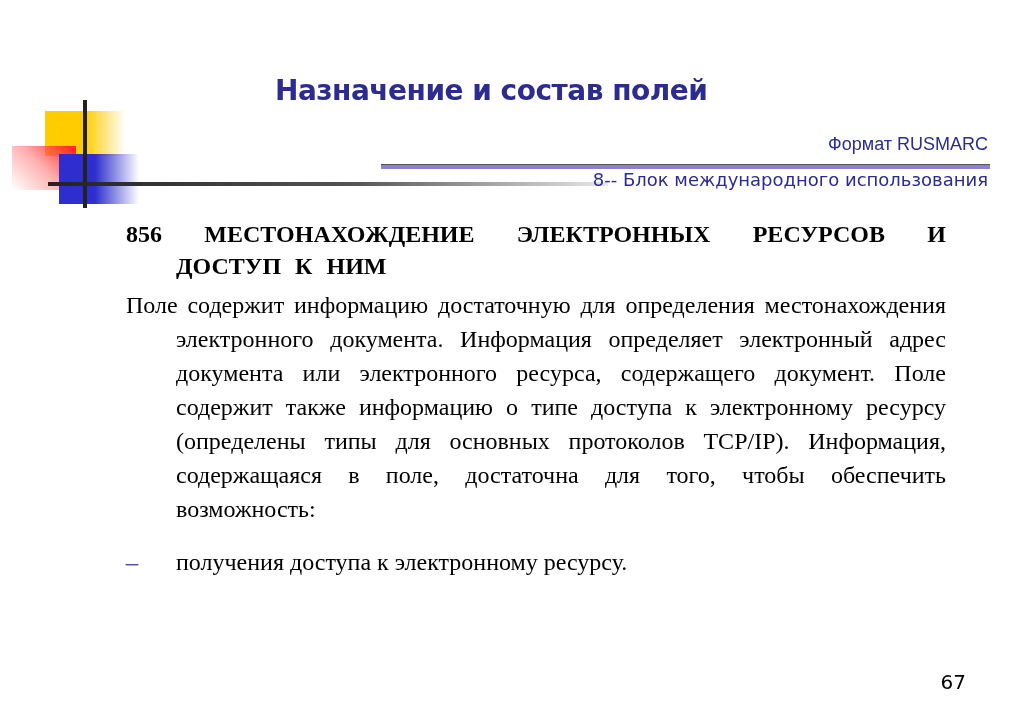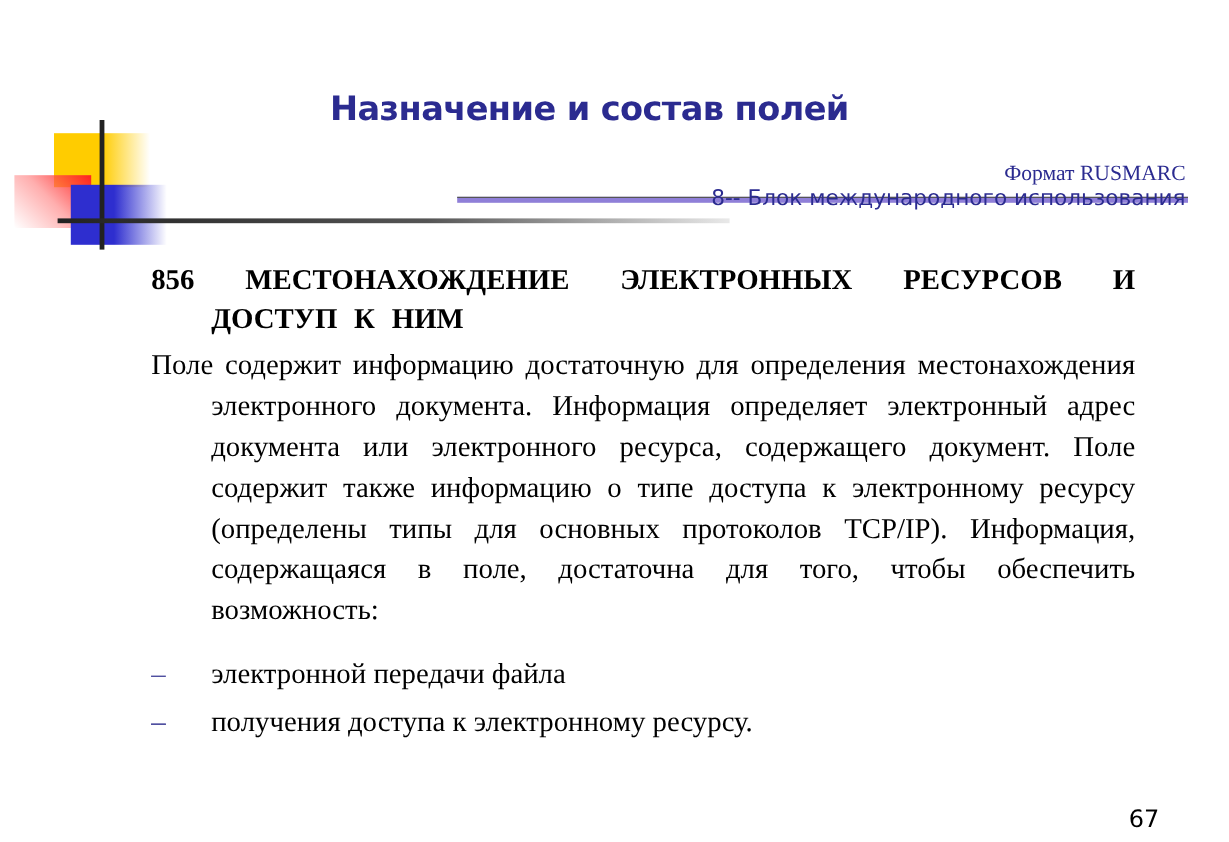--- a/index.html
+++ b/index.html
@@ -9,25 +9,25 @@
       background: linear-gradient(to right, #ffcc00 0%, #ffcc00 50%, rgba(255,204,0,0) 100%); }
     .sq-red { left: 12px; top: 146px; width: 64px; height: 44px;
       background: linear-gradient(225deg, #ff2020 0%, rgba(255,120,120,0.6) 50%, rgba(255,255,255,0) 100%); }
     .sq-blue { left: 59px; top: 154px; width: 80px; height: 50px;
       background: linear-gradient(to right, #2e2ecf 0%, #2e2ecf 45%, rgba(46,46,207,0) 100%); }
     .v-line { left: 83px; top: 100px; width: 4px; height: 108px; background: #222; }
     .h-line { left: 48px; top: 182px; width: 560px; height: 4px;
       background: linear-gradient(to right, #222 0%, #555 55%, rgba(200,200,200,0.4) 100%); }
     .title { position: absolute; left: 275px; top: 74px; font-family: "DejaVu Sans", sans-serif;
       font-weight: bold; font-size: 28px; color: #2b2b90; letter-spacing: -0.5px; }
-    .subtitle1 { position: absolute; right: 36px; top: 134px; font-family: Liberation Serif, serif;
+    .subtitle1 { position: absolute; right: 36px; top: 134px; font-family: Liberation Sans, sans-serif;
       font-size: 18px; color: #2b2b90; }
     .purple-line { position: absolute; left: 381px; top: 164px; width: 609px; height: 4px;
       background: #8f7fd8; border-top: 1px solid #555; }
-    .subtitle2 { position: absolute; right: 36px; top: 155px; font-family: "DejaVu Sans", sans-serif;
+    .subtitle2 { position: absolute; right: 36px; top: 169px; font-family: "DejaVu Sans", sans-serif;
       font-size: 18px; color: #2b2b90; }
     .content { position: absolute; left: 126px; top: 218px; width: 820px;
       font-family: "Liberation Serif", serif; color: #000; }
     .heading { font-weight: bold; font-size: 24px; line-height: 32px; text-align: justify;
       text-indent: -50px; padding-left: 50px; margin: 0; word-spacing: 8px; }
     .para { font-size: 24px; line-height: 34px; text-align: justify; text-indent: -50px;
       padding-left: 50px; margin: 6px 0 16px 0; }
     .bullets { list-style: none; margin: 4px 0 0 0; padding: 0; }
     .bullets li { position: relative; font-size: 24px; line-height: 40px; padding-left: 50px; }
     .dash { position: absolute; left: 0; top: 0; color: #5050a0; }
@@ -47,21 +47,20 @@
 <div class="subtitle1">Формат RUSMARC</div>
 <div class="purple-line"></div>
 <div class="subtitle2">8-- Блок международного использования</div>
 
 <div class="content">
   <p class="heading">856 МЕСТОНАХОЖДЕНИЕ ЭЛЕКТРОННЫХ РЕСУРСОВ И ДОСТУП К НИМ</p>
   <p class="para">Поле содержит информацию достаточную для определения местонахождения электронного документа. Информация определяет электронный адрес документа или электронного ресурса, содержащего документ. Поле содержит также информацию о типе доступа к электронному ресурсу (определены типы для основных протоколов TCP/IP). Информация, содержащаяся в поле, достаточна для того, чтобы обеспечить возможность:</p>
   <ul class="bullets">
     <li>
       <span class="dash">–</span>
-      <span>электронной передачи файла</span>
     </li>
     <li>
       <span class="dash">–</span>
     </li>
     <li>
       <span class="dash">–</span>
       <span>получения доступа к электронному ресурсу.</span>
     </li>
   </ul>
 </div>

